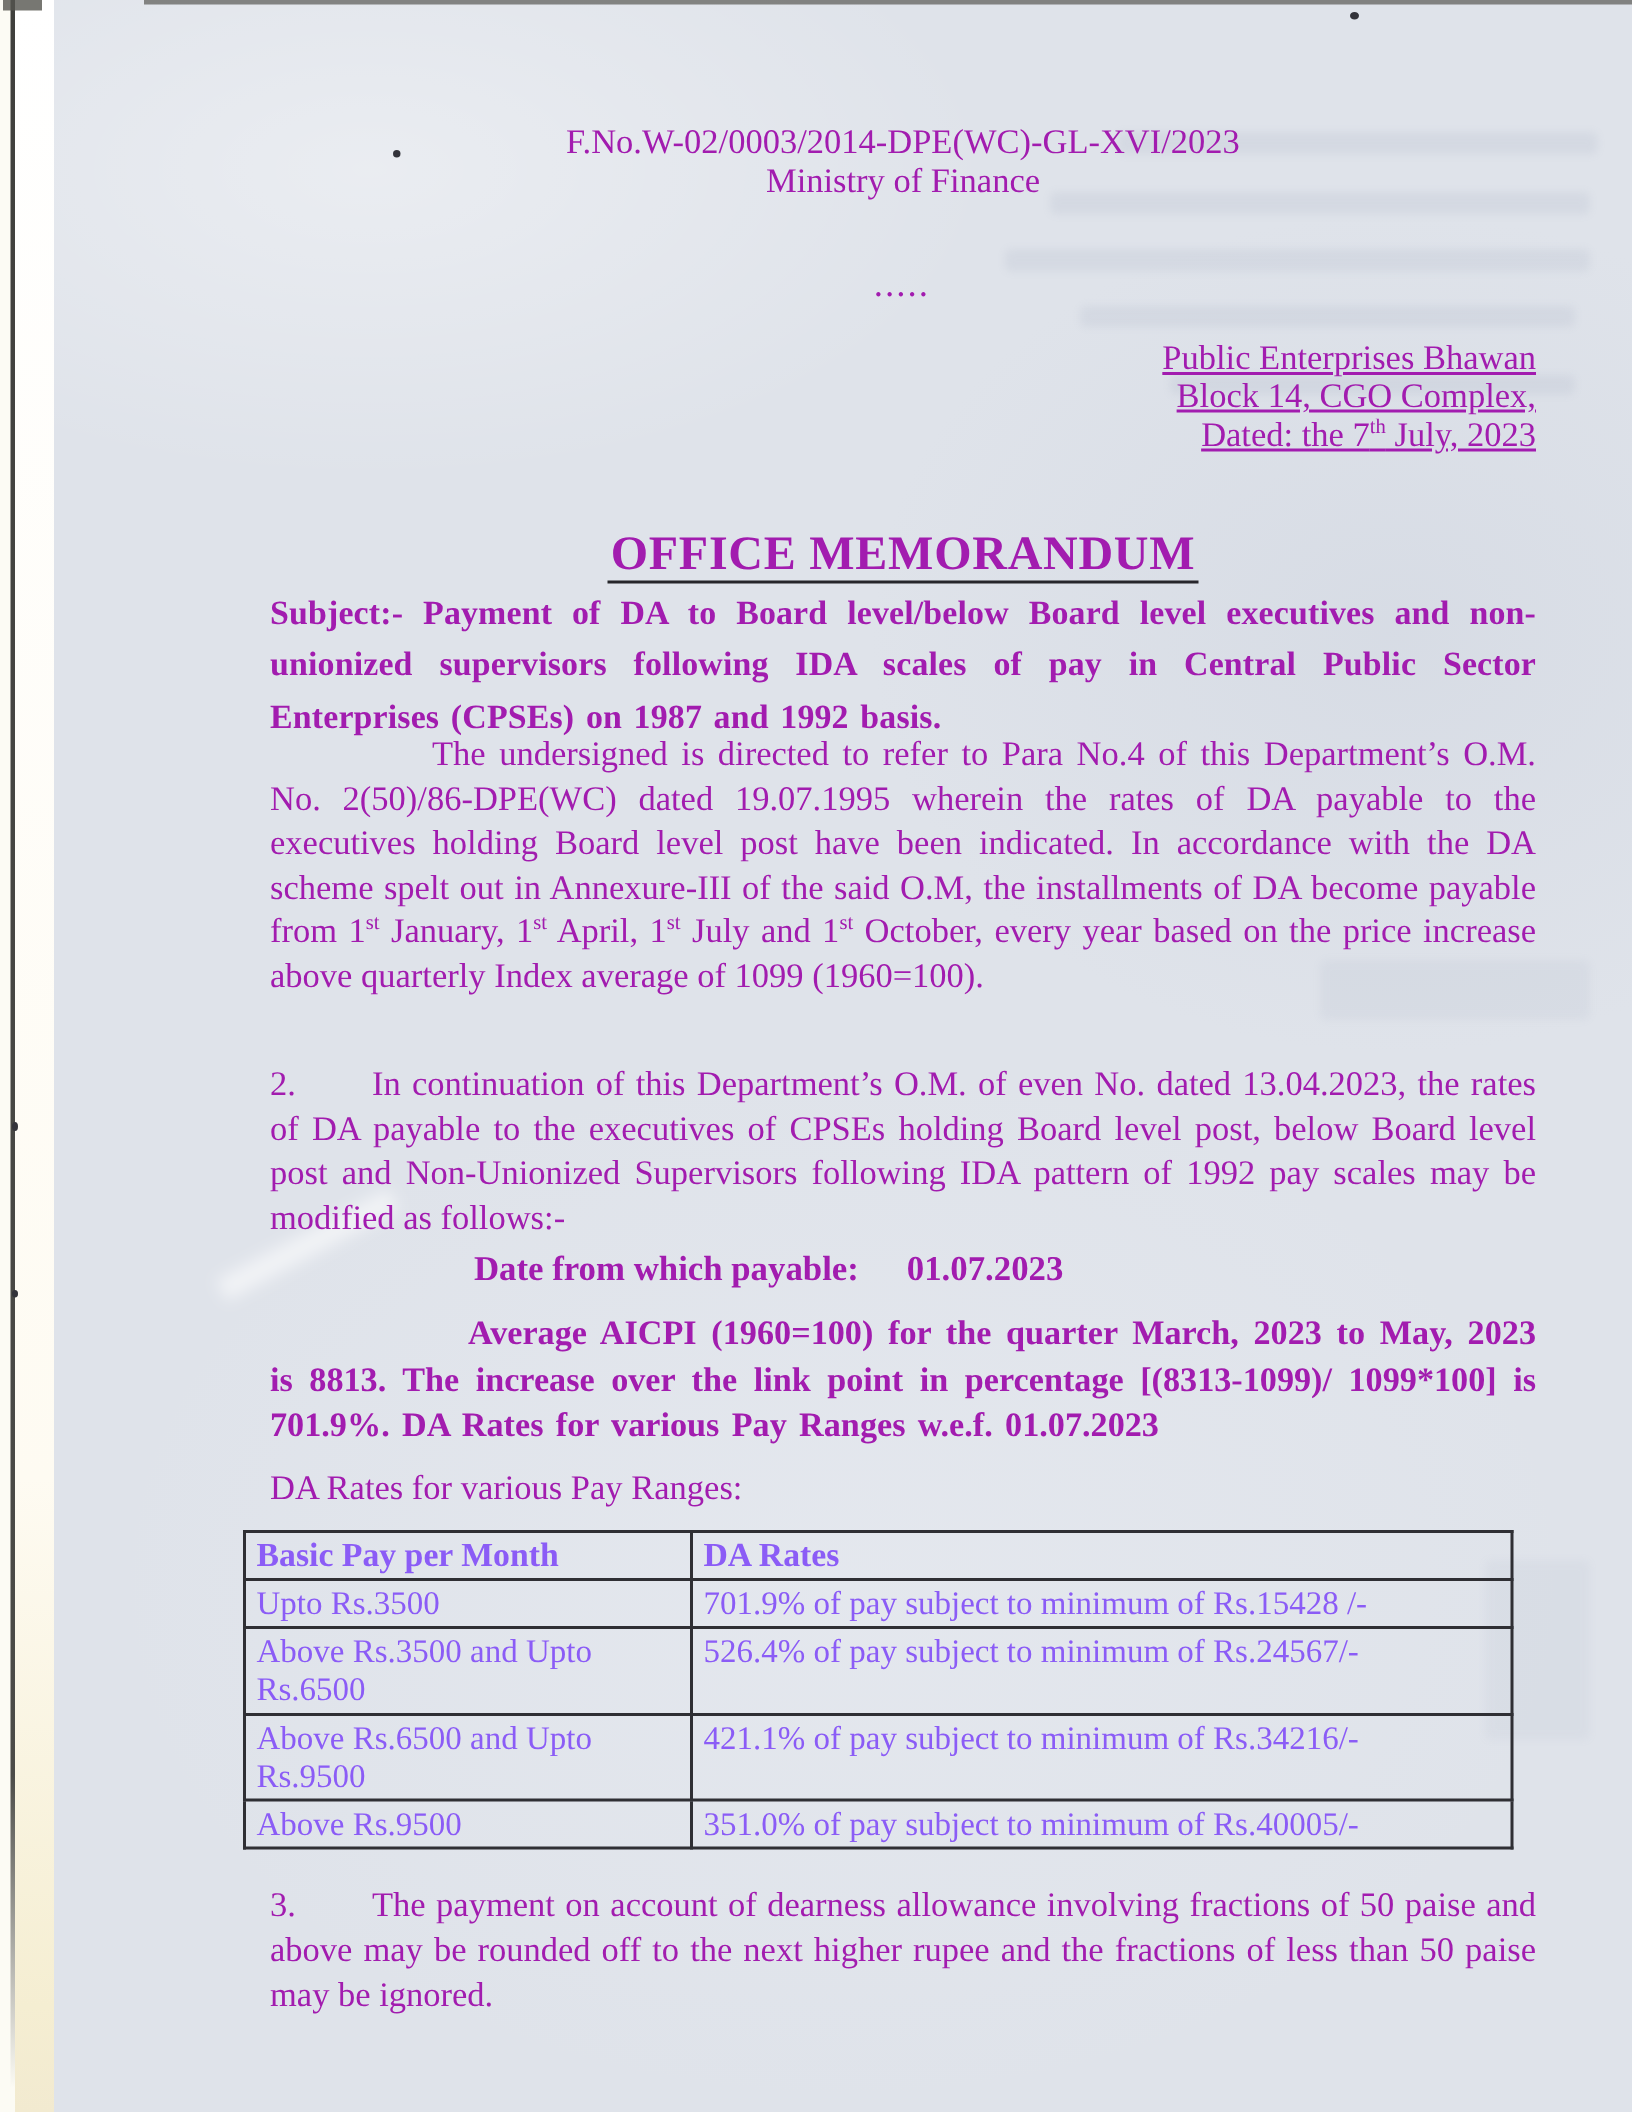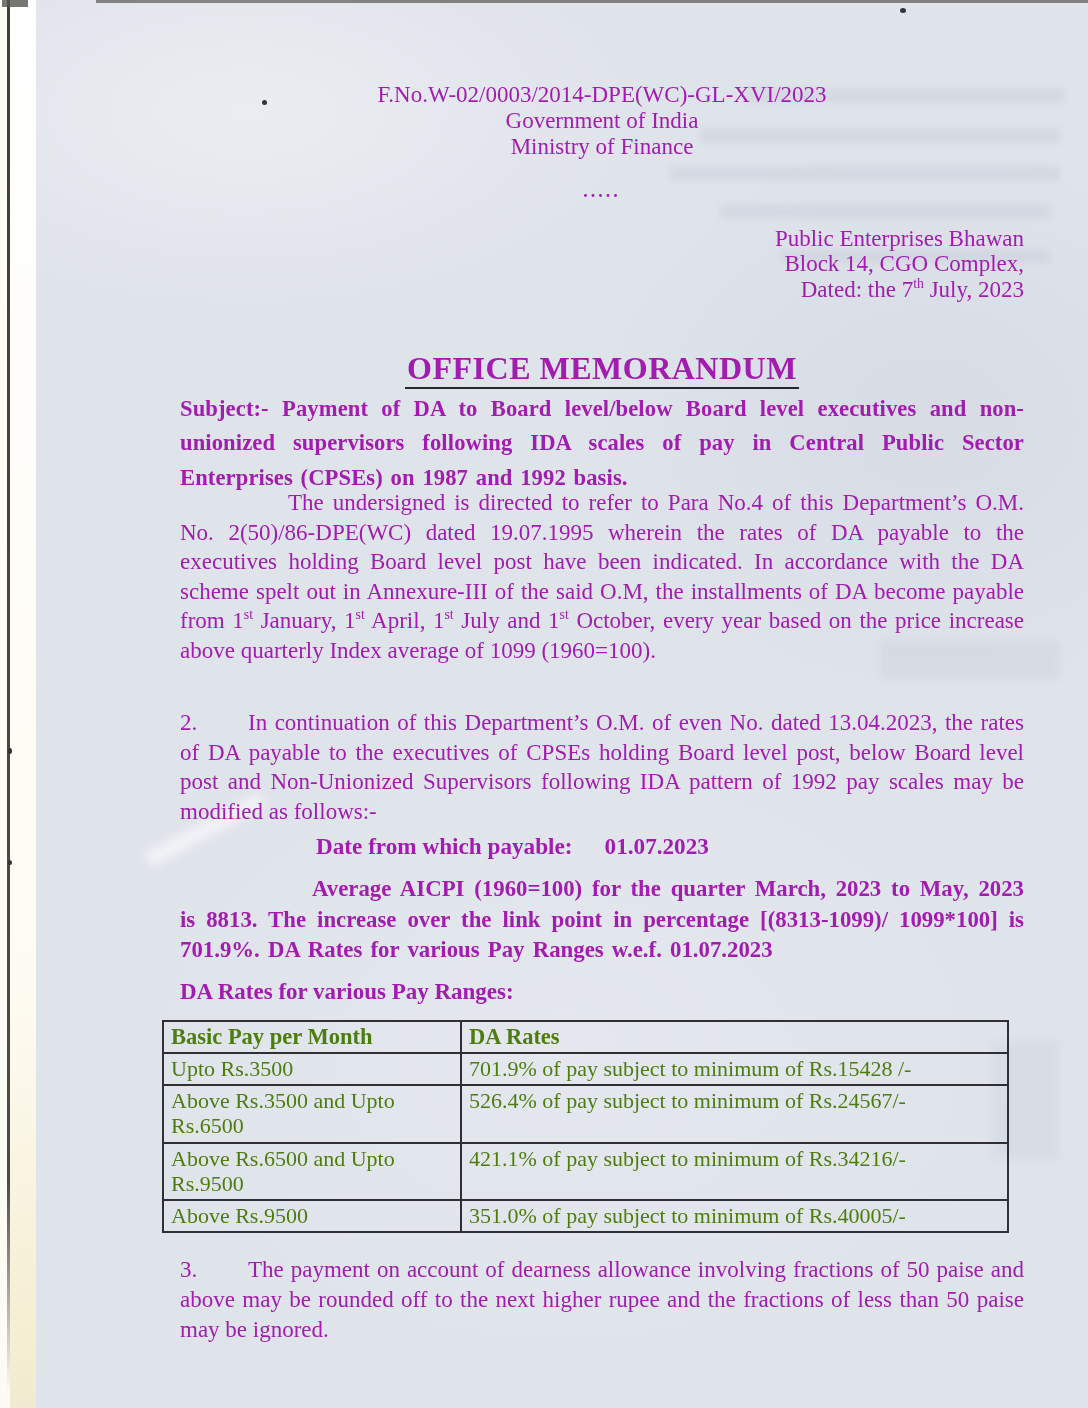--- a/index.html
+++ b/index.html
@@ -40,44 +40,44 @@
   .ghost{
     position:absolute;background:#7b87a3;opacity:.10;filter:blur(3px);border-radius:4px;
   }
 
   
   .sec{position:absolute;left:180px;width:844px;color:#a21caf;}
   .center{text-align:center;}
   .file-no{top:82px;font-size:23px;line-height:26px;}
   .org-line{font-size:23px;line-height:26px;}
   .dots{top:181px;font-size:18px;letter-spacing:3px;font-weight:bold;}
-  .addr{top:226px;text-align:right;font-size:23px;line-height:25.4px;}
+  .addr{top:226px;text-align:right;font-size:23px;line-height:25.4px;text-decoration:underline;}
   sup{font-size:.6em;line-height:0;vertical-align:super;}
 
   .om-title{top:350px;text-align:center;font-weight:bold;font-size:32px;letter-spacing:.5px;}
   .om-title span{border-bottom:2.5px solid #26262b;padding:0 2px 1px 2px;}
 
   .subject{top:392px;font-weight:bold;font-size:22.6px;line-height:34.3px;text-align:justify;letter-spacing:.1px;word-spacing:2px;}
 
   .para{font-size:23px;line-height:29.5px;text-align:justify;}
   .p1{top:488px;text-indent:108px;}
   .p2{top:708px;}
   .pnum{display:inline-block;width:68px;text-indent:0;}
 
   .payable{top:833px;font-weight:bold;font-size:23.2px;padding-left:136px;}
   .payable .value{margin-left:32px;}
 
   .aicpi{top:874px;font-weight:bold;font-size:22.8px;line-height:30.6px;text-align:justify;text-indent:132px;word-spacing:2.5px;}
 
-  .tbl-heading{top:979px;font-weight:bold;font-size:23px;}
+  .tbl-heading{top:979px;font-weight:normal;font-size:23px;}
 
   .da-table{position:absolute;left:162px;top:1020px;border-collapse:collapse;width:847px;table-layout:fixed;}
   .da-table th,.da-table td{
     border:2px solid #2f2f34;font-size:22px;line-height:25px;
-    padding:2px 7px 3px 7px;text-align:left;vertical-align:top;color:#4d7c0f;
+    padding:2px 7px 3px 7px;text-align:left;vertical-align:top;color:#8b5cf6;
     font-weight:normal;overflow:hidden;
   }
   .da-table th{font-weight:bold;font-size:22.5px;}
   .col-basic{width:298px;}
 
   .p3{top:1255px;line-height:30px;}
 </style>
 </head>
 <body>
 
@@ -94,21 +94,20 @@
 <div class="ghost" style="left:745px;top:88px;width:320px;height:15px;"></div>
 <div class="ghost" style="left:700px;top:128px;width:360px;height:15px;"></div>
 <div class="ghost" style="left:670px;top:166px;width:390px;height:15px;"></div>
 <div class="ghost" style="left:720px;top:204px;width:330px;height:14px;"></div>
 <div class="ghost" style="left:780px;top:250px;width:270px;height:13px;"></div>
 <div class="ghost" style="left:880px;top:640px;width:180px;height:40px;opacity:.07;"></div>
 <div class="ghost" style="left:990px;top:1040px;width:70px;height:120px;opacity:.06;"></div>
 
 <div class="sec file-no center">F.No.W-02/0003/2014-DPE(WC)-GL-XVI/2023</div>
 <div class="sec center" style="top:108px;">
-  <div class="org-line">Government of India</div>
   <div class="org-line">Ministry of Finance</div>
 </div>
 <div class="sec dots center">.....</div>
 
 <div class="sec addr">
   <div>Public Enterprises Bhawan</div>
   <div>Block 14, CGO Complex,</div>
   <div><span>Dated: the 7</span><sup>th</sup><span> July, 2023</span></div>
 </div>
 

